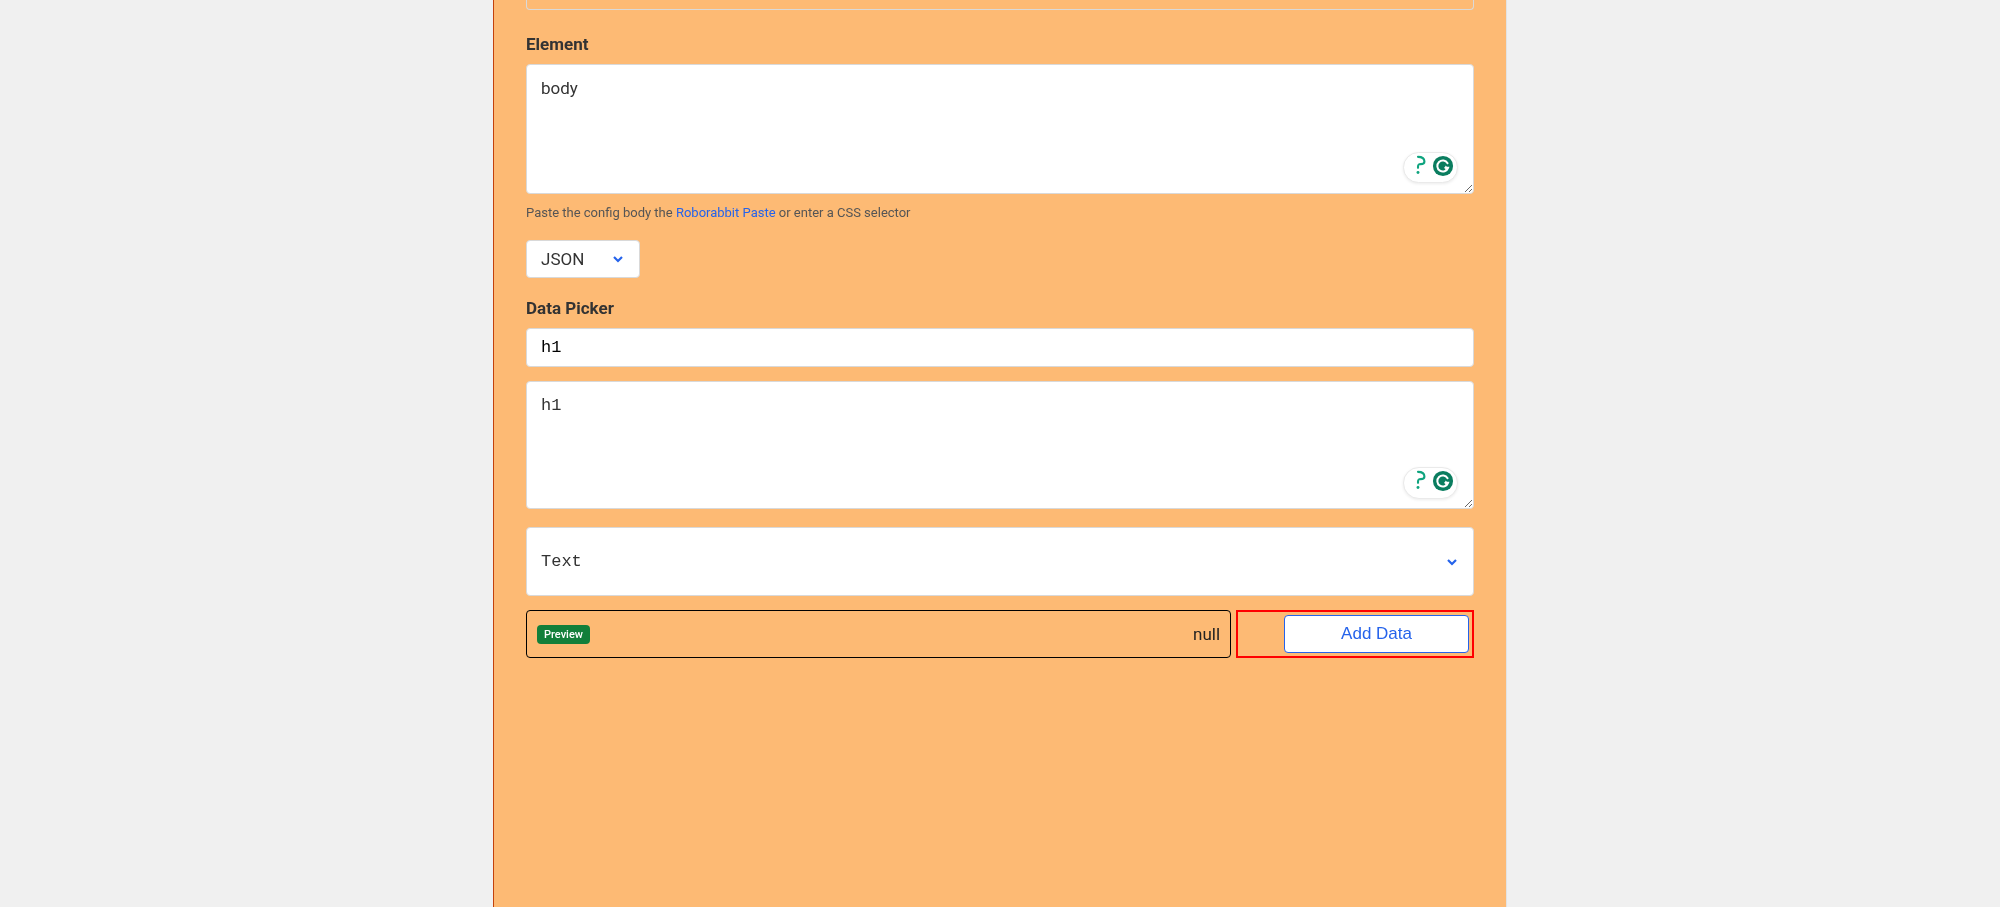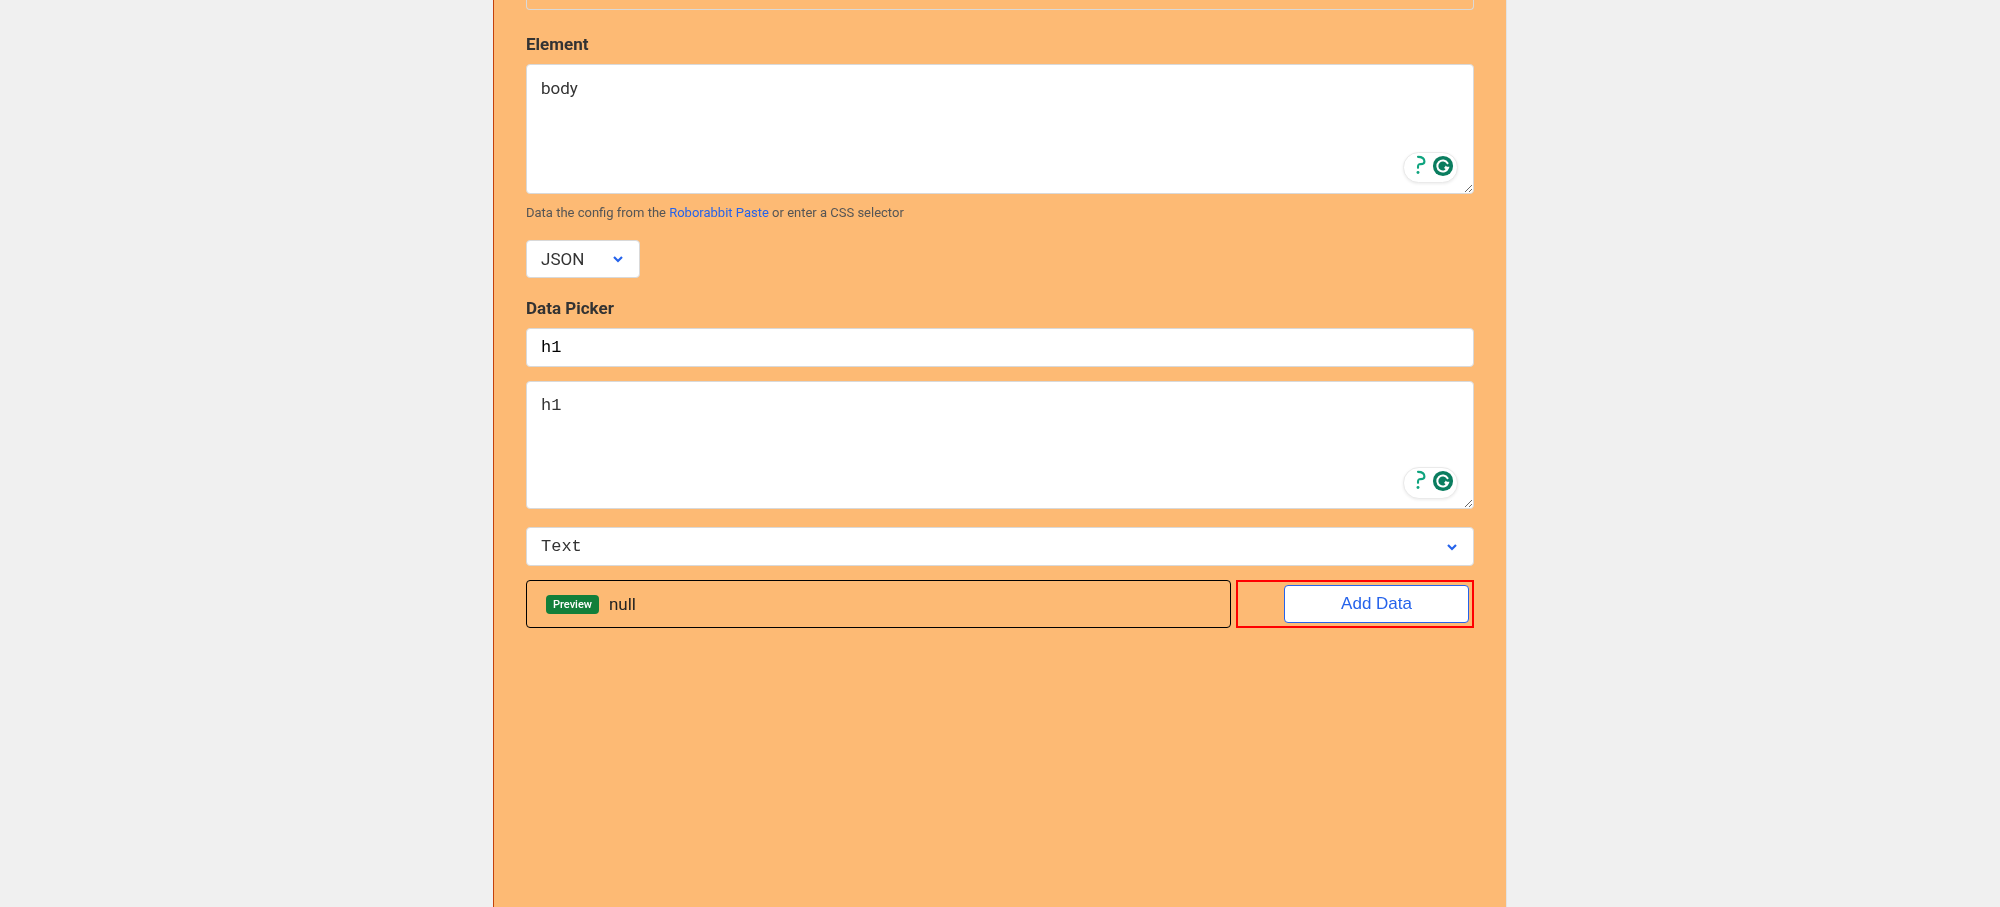--- a/index.html
+++ b/index.html
@@ -103,21 +103,21 @@
       outline: none;
       background: #fff;
     }
     .select-full {
       width: 100%;
       display: flex;
       justify-content: space-between;
       align-items: center;
       border: 1px solid #d9d9d9;
       border-radius: 4px;
-      padding: 9px 14px;
+      padding: 24px 14px;
       cursor: pointer;
       background: #fff;
     }
     .select-full .select-text {
       font-size: 17px;
     }
     .gap {
       margin-bottom: 14px;
       font-family: Liberation Mono, monospace;
     }
@@ -126,21 +126,22 @@
       gap: 0;
       align-items: stretch;
     }
     .preview-box {
       flex: 1;
       display: flex;
       align-items: center;
       gap: 10px;
       border: 1px solid #000;
       border-radius: 4px;
-      padding: 8px 19px;
+      padding: 8px 10px;
+      justify-content: space-between;
     }
     .badge {
       background: #127f3a;
       color: #fff;
       font-size: 11px;
       padding: 3px 7px;
       border-radius: 4px;
       font-weight: 500;
     }
     .preview-value {
@@ -209,21 +210,21 @@
           <span>
             <svg class="grammarly-icon" viewBox="0 0 24 24">
               <circle cx="12" cy="12" r="11" fill="#0a7d5f"></circle>
               <path d="M17 9 A6 6 0 1 0 17.5 14 L14.5 14" stroke="#fff" stroke-width="2.2" fill="none" stroke-linecap="round"></path>
               <path d="M15 11.5 L18 14 L15 16.5" fill="#fff" transform="translate(-0.5,0)"></path>
             </svg>
           </span>
         </div>
       </div>
       <div class="help-text">
-        <span>Data the config from the </span><a href="#">Roborabbit Paste</a><span> or enter a CSS selector</span>
+        <span>Paste the config body the </span><a href="#">Roborabbit Paste</a><span> or enter a CSS selector</span>
       </div>
     </div>
 
     <div class="section">
       <div class="select-wrap">
         <span class="select-text">JSON</span>
         <span class="chevron">
           <svg viewBox="0 0 12 12" width="12" height="12">
               <polyline points="2,4 6,8 10,4"></polyline>
             </svg>

